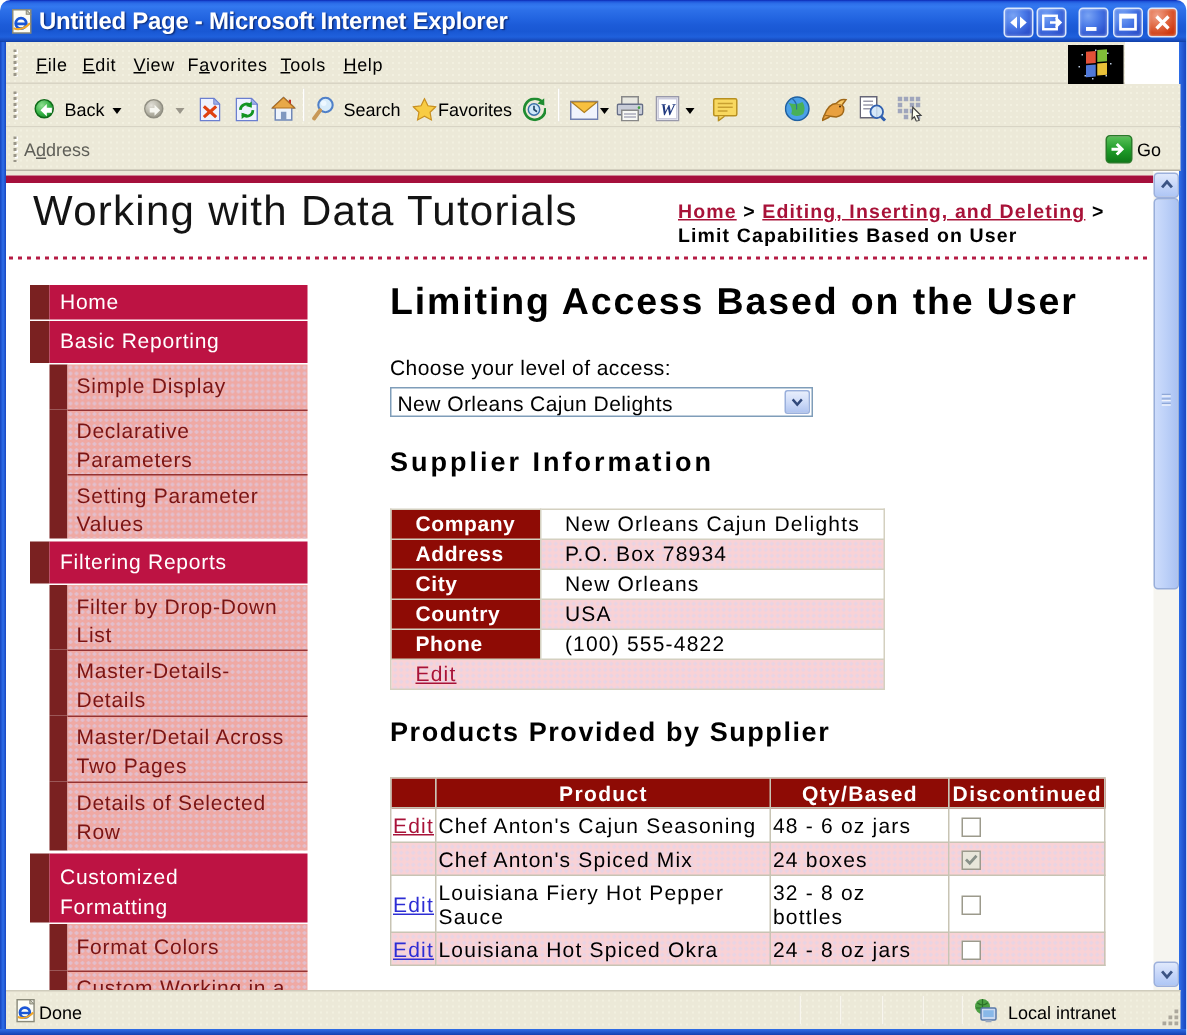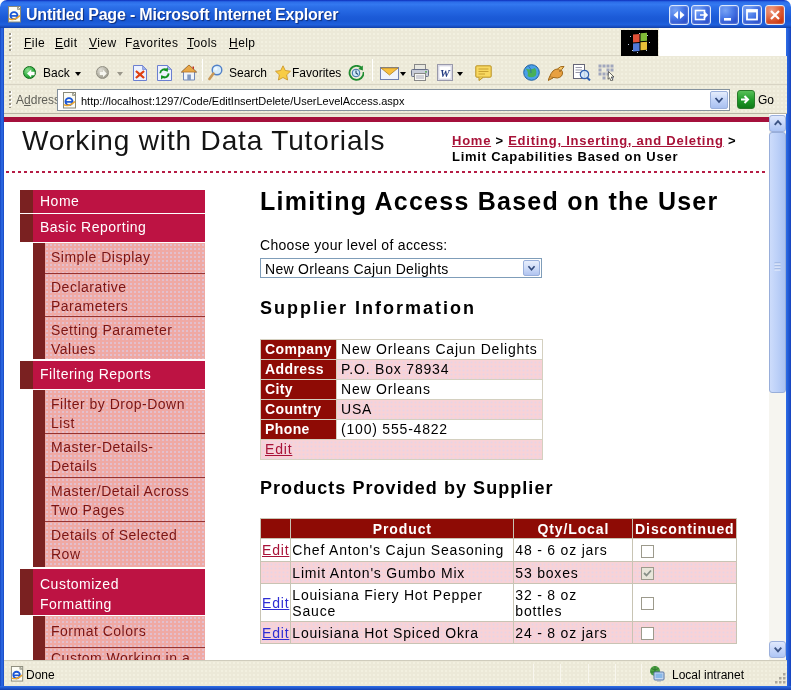--- a/index.html
+++ b/index.html
@@ -18,21 +18,21 @@
   background:radial-gradient(circle at 30% 25%, #7aa4f4 0%, #4a7ae8 40%, #2f55cf 75%, #2c50c8 100%);
   box-shadow:inset 0 0 2px rgba(255,255,255,.6); }
 .tbtn.close { background:radial-gradient(circle at 30% 25%, #f0a088 0%, #e06a44 40%, #ce3a12 75%, #c43408 100%); }
 .tbtn svg { position:absolute; left:0; top:0; }
 
 #frame-l { left:0; top:28px; width:4px; height:658px; background:linear-gradient(to right,#1644be,#2e6ee8 50%,#1846c0); }
 #frame-r { left:786px; top:28px; width:5px; height:658px; background:linear-gradient(to right,#2e6ee8,#1644be); }
 #frame-b { left:0; top:686px; width:791px; height:4px; background:linear-gradient(to bottom,#2e6ee8,#1340b0); }
 
 
-#menubar { left:4px; top:28px; width:655px; height:28px; background-image:radial-gradient(circle at 2px 2px,#f2f0e0 0.8px,rgba(0,0,0,0) 1px); background-size:4px 4px; background-color:#ece9d8; border-bottom:1px solid #d8d4c4; }
+#menubar { left:4px; top:28px; width:746px; height:28px; background-image:radial-gradient(circle at 2px 2px,#f2f0e0 0.8px,rgba(0,0,0,0) 1px); background-size:4px 4px; background-color:#ece9d8; border-bottom:1px solid #d8d4c4; }
 .menuitem { position:absolute; top:8px; font-size:12px; letter-spacing:0.45px; color:#000; }
 .menuitem u { text-decoration:underline; }
 #winlogo { position:absolute; right:1px; top:2px; width:37px; height:26px; background:#000; }
 .grip { position:absolute; left:5px; width:3px; background-image:repeating-linear-gradient(to bottom, #9a9688 0 2px, rgba(0,0,0,0) 2px 4px), repeating-linear-gradient(to bottom, #ffffff 0 2px, rgba(0,0,0,0) 2px 4px); background-size:2px 100%, 2px 100%; background-position:0 0, 1px 1px; background-repeat:repeat-y; }
 
 #toolbar { left:4px; top:56px; width:783px; height:29px; background-image:radial-gradient(circle at 2px 2px,#f2f0e0 0.8px,rgba(0,0,0,0) 1px); background-size:4px 4px; background-color:#ece9d8; border-bottom:1px solid #d8d4c4; font-size:12px; }
 .tsep { position:absolute; top:3px; width:1px; height:22px; background:#c9c5b5; border-right:1px solid #fff; }
 .tool-label { position:absolute; top:10px; color:#000; }
 .dd { position:absolute; width:0; height:0; border-left:3.5px solid transparent; border-right:3.5px solid transparent; border-top:4px solid #000; top:16px; }
 .dd.gray { border-top-color:#9a968a; }
@@ -77,21 +77,21 @@
 #h1 { position:absolute; left:0px; top:73px; font-size:25px; font-weight:bold; color:#000; letter-spacing:1.25px; }
 #lbl { position:absolute; left:0px; top:123px; font-size:14px; letter-spacing:0.3px; }
 #select { position:absolute; left:0px; top:144px; width:282px; height:20px; background:#fff; border:1px solid #7f9db9; }
 #select .stext { position:absolute; left:4px; top:2px; font-size:14px; letter-spacing:0.3px; }
 #select .sbtn { position:absolute; right:1px; top:1px; width:17px; height:16px; border-radius:2px;
   background:linear-gradient(to bottom,#e8eefc,#cfdcf8 50%,#b0c4f0); border:1px solid #9ab0dc; }
 .h2 { position:absolute; left:0px; font-size:18px; font-weight:bold; color:#000; }
 
 table { border-collapse:collapse; font-size:14px; letter-spacing:0.8px; }
 #dv { position:absolute; left:0px; top:225px; }
-#dv td { border:1px solid #d4d0c0; padding:1px 4px; height:20px; white-space:nowrap; vertical-align:top; }
+#dv td { border:1px solid #d4d0c0; padding:1px 16px; height:20px; white-space:nowrap; vertical-align:top; }
 #dv td.hd { background:#8e0b05; color:#fff; font-weight:bold; width:76px; letter-spacing:0.4px; }
 #gv { position:absolute; left:0px; top:404px; }
 #gv td, #gv th { border:1px solid #c8c4b4; padding:1px 1px; }
 #gv th { background:#8e0b05; color:#fff; text-align:center; height:20px; font-size:14px; letter-spacing:0.9px; }
 .pinkrow { background-image:radial-gradient(circle at 2px 2px, #e8d4e4 1px, rgba(0,0,0,0) 1.4px); background-size:4px 4px; background-color:#f9d2d6; }
 a.edit-m { color:#a81238; }
 a.edit-b { color:#2d2dd4; }
 
 
 .cb { display:inline-block; width:13px; height:13px; background:#fff; border:1px solid #9c9a8c; vertical-align:middle; }
@@ -292,33 +292,20 @@
       <rect x="4.5" y="12.5" width="3" height="3"></rect>
         <rect x="12.5" y="12.5" width="3" height="3"></rect>
     </g>
     <path d="M10.5 7.5 L16 13 L13.3 13 L14.8 16.2 L13 17 L11.6 13.8 L10 15.3 Z" fill="#fffff0" stroke="#444" stroke-width="0.8"></path>
   </svg>
 </div>
 
 <div class="abs" id="addrbar">
   <div class="grip" style="top:6px; height:17px;"></div>
   <div id="addr-label">A<u>d</u>dress</div>
-  <div id="addr-field">
-    <svg style="position:absolute; left:4px; top:2px;" width="17" height="17" viewBox="0 0 17 17">
-      <rect x="1.5" y="0.5" width="12" height="15.5" fill="#fcfcf4" stroke="#8a8a7a"></rect>
-      <path d="M10.5 0.5 L13.5 3.5 L10.5 3.5 Z" fill="#c8c8b8" stroke="#8a8a7a" stroke-width="0.7"></path>
-      <circle cx="7" cy="9.6" r="3.5" fill="none" stroke="#1a56d6" stroke-width="1.9"></circle>
-      <path d="M3.5 9.9 L10.5 9.9" stroke="#1a56d6" stroke-width="1.7"></path>
-      <path d="M2 12.8 Q7.5 15 13 9.5" fill="none" stroke="#efa62a" stroke-width="1.5"></path>
-    </svg>
-    <div id="addr-text">http://localhost:1297/Code/EditInsertDelete/UserLevelAccess.aspx</div>
-    <div id="addr-drop"><svg width="16" height="16" viewBox="0 0 16 16">
-          <path d="M4.5 6 L8 10 L11.5 6" fill="none" stroke="#30487a" stroke-width="1.8"></path>
-        </svg></div>
-  </div>
   <div id="go-btn"><svg width="16" height="17" viewBox="0 0 16 17">
         <path d="M3 8.5 L9 8.5 M6.5 5 L10 8.5 L6.5 12" stroke="#fff" stroke-width="2" fill="none"></path>
       </svg></div>
   <div id="go-text">Go</div>
 </div>
 
 <div class="abs" id="content">
   <div style="position:absolute;left:0;top:0;width:765px;height:3px;background:#ece9d8;"></div>
     <div id="topbar"></div>
   <div id="big-title">Working with Data Tutorials</div>
@@ -427,33 +414,33 @@
             <td colspan="2" class="pinkrow"><a class="edit-m" href="#">Edit</a></td>
           </tr>
     </tbody>
       </table>
     <div class="h2" style="top:364px; letter-spacing:1.05px;">Products Provided by Supplier</div>
     <table id="gv">
       <tbody>
           <tr>
             <th style="width:29px;"></th>
             <th style="width:223px;">Product</th>
-            <th style="width:119px;">Qty/Local</th>
+            <th style="width:119px;">Qty/Based</th>
             <th style="width:104px;">Discontinued</th>
           </tr>
       <tr style="height:23px;">
             <td><a class="edit-m" href="#">Edit</a></td>
             <td>Chef Anton's Cajun Seasoning</td>
             <td>48 - 6 oz jars</td>
             <td><span class="cb" style="margin-left:7px;"></span></td>
           </tr>
       <tr style="height:22px;">
             <td class="pinkrow"></td>
-            <td class="pinkrow">Limit Anton's Gumbo Mix</td>
-            <td class="pinkrow">53 boxes</td>
+            <td class="pinkrow">Chef Anton's Spiced Mix</td>
+            <td class="pinkrow">24 boxes</td>
             <td class="pinkrow"><span class="cb checked" style="margin-left:7px;"><svg width="11" height="11" viewBox="0 0 11 11">
                   <path d="M2 5 L4.5 7.5 L9 2.5" stroke="#889088" stroke-width="1.8" fill="none"></path>
                 </svg></span></td>
           </tr>
       <tr style="height:38px;">
             <td><a class="edit-b" href="#">Edit</a></td>
             <td>Louisiana Fiery Hot Pepper<br>Sauce</td>
             <td>32 - 8 oz<br>bottles</td>
             <td><span class="cb" style="margin-left:7px;"></span></td>
           </tr>

